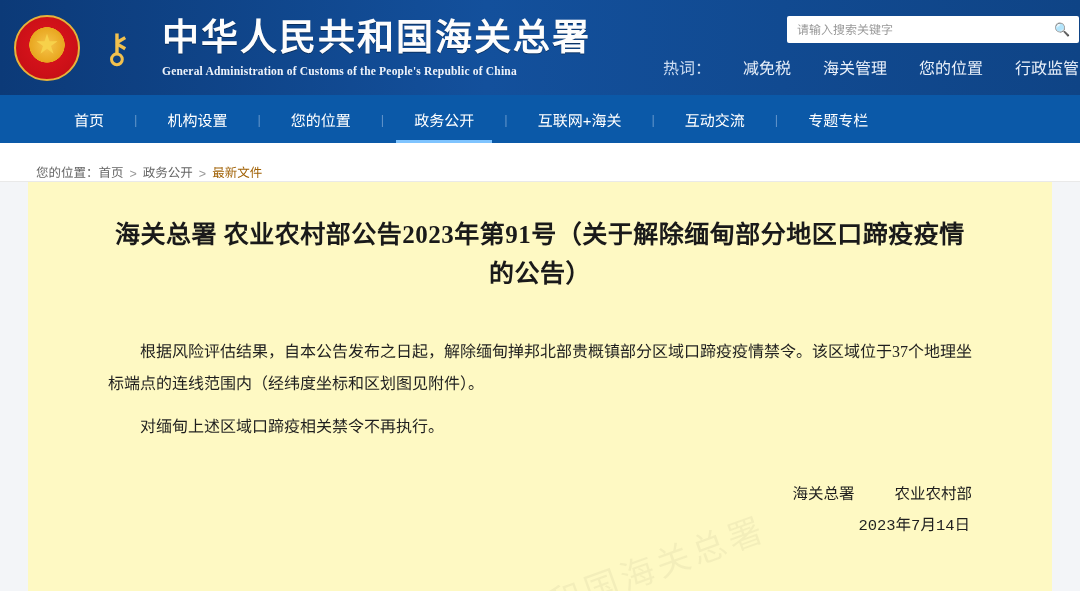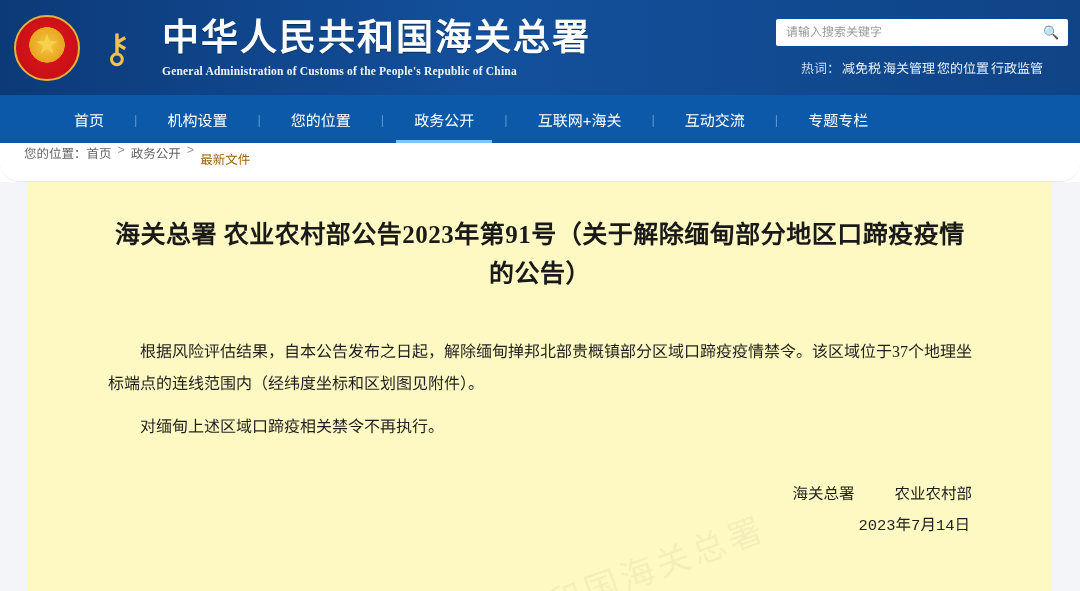--- a/index.html
+++ b/index.html
@@ -83,25 +83,25 @@
     font-size: 11.5px;
     margin-top: 6px;
     letter-spacing: .2px;
     color: #eef3fa;
     font-family: "Liberation Serif", serif;
     font-weight: bold;
   }
 
   .header-right {
     margin-left: auto;
-    padding-right: 8px;
+    padding-right: 1px;
     width: 300px;
     display: flex;
     flex-direction: column;
-    align-items: center;
+    align-items: flex-end;
     gap: 12px;
   }
   .search-box {
     width: 292px;
     height: 27px;
     background: #ffffff;
     border-radius: 2px;
     display: flex;
     align-items: center;
     padding: 0 8px;
@@ -113,22 +113,22 @@
     flex: 1;
     font-size: 12px;
     color: #555;
     font-family: "Liberation Sans", sans-serif;
     background: transparent;
   }
   .search-box input::placeholder { color: #999; }
   .hotwords {
     display: flex;
     align-items: center;
-    gap: 2px;
-    font-size: 13px;
+    gap: 32px;
+    font-size: 16px;
     color: #dbe6f5;
     white-space: nowrap;
   }
   .hotwords .label { color: #cdddf2; }
   .hotwords a { color: #e9f0fa; text-decoration: none; }
 
   
   .nav {
     height: 48px;
     background: #0b59a8;
@@ -169,25 +169,24 @@
     display: flex;
     align-items: center;
   }
 
   
   .crumb-bar {
     height: 38px;
     background: #ffffff;
     border-bottom: 1px solid #e9e9e9;
     display: flex;
-    align-items: flex-start;
-    padding-left: 24px;
+    align-items: flex-end;
+    padding-left: 36px;
     font-size: 12.5px;
     color: #666;
-    border-radius: 19px;
   }
   .crumb-bar a { color: #666; text-decoration: none; }
   .crumb-bar .cur { color: #a16207; margin-top: 6px; }
   .crumb-sep { margin: 0 6px; color: #999; }
 
   
   .page {
     background: #f3f5f8;
     height: calc(591px - 95px - 48px - 38px);
     padding-top: 0;

